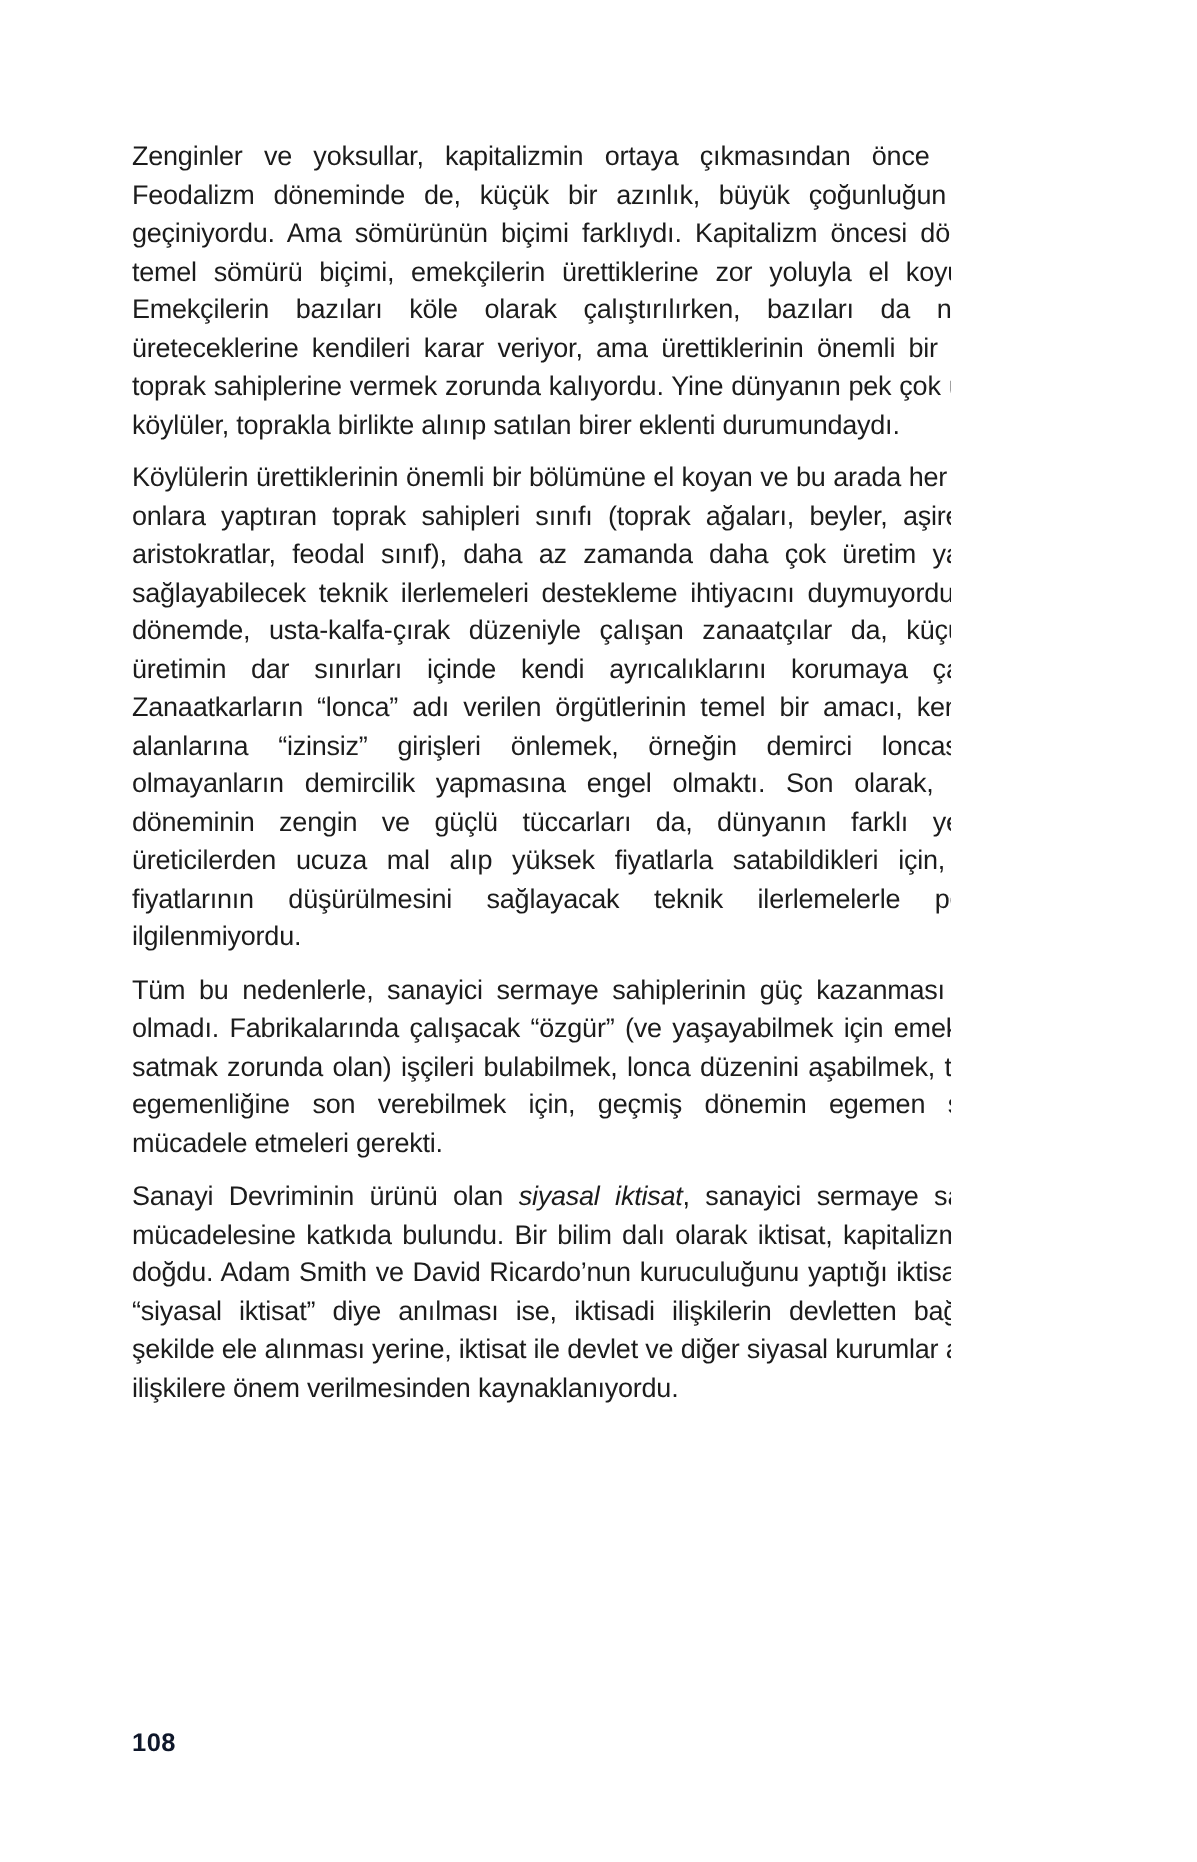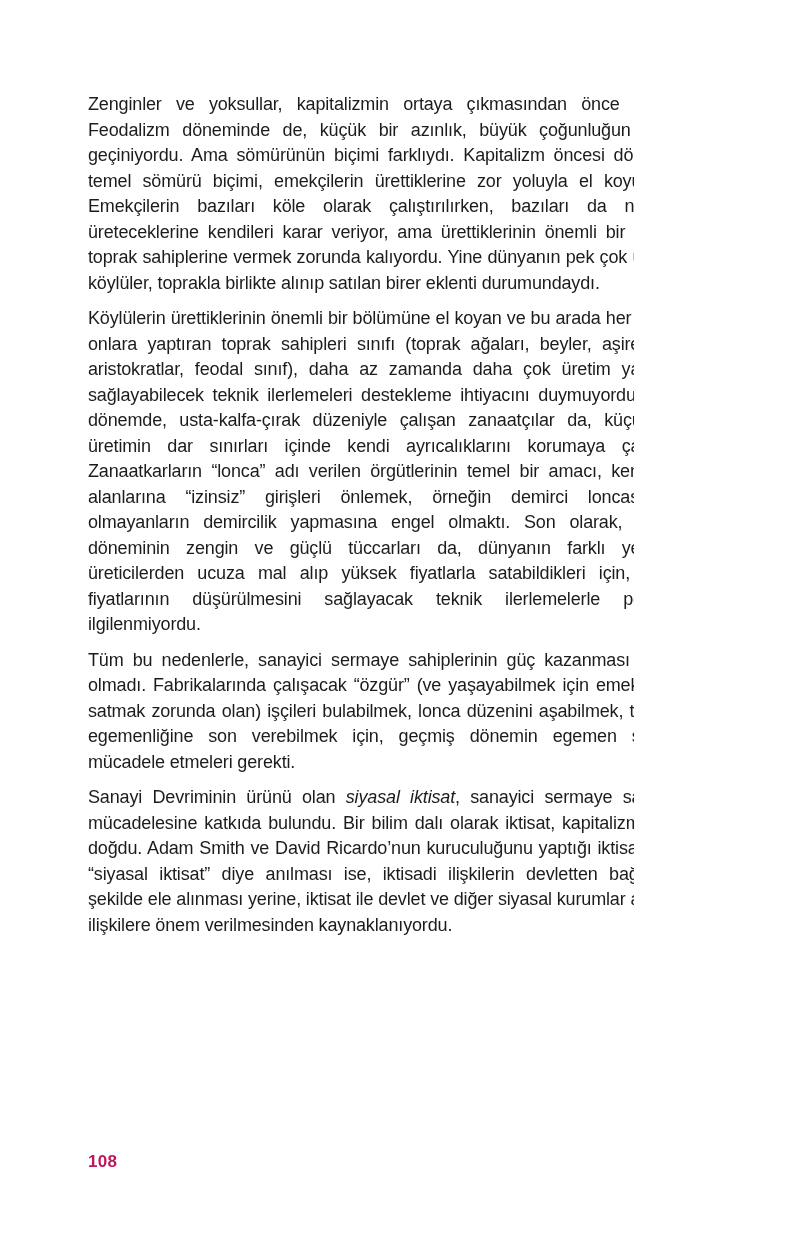--- a/index.html
+++ b/index.html
@@ -33,21 +33,21 @@
   }
   .text-block em {
     font-style: italic;
   }
   .page-number {
     position: absolute;
     left: 88px;
     top: 1152px;
     font-size: 17px;
     font-weight: bold;
-    color: #be185d;
+    color: #0f172a;
     letter-spacing: 0.3px;
   }
 </style>
 </head>
 <body>
 
 <div class="page">
   <div class="text-block">
       <p><span>Zenginler ve yoksullar, kapitalizmin ortaya çıkmasından önce de vardı. Feodalizm döneminde de, küçük bir azınlık, büyük çoğunluğun sırtından geçiniyordu. Ama sömürünün biçimi farklıydı. Kapitalizm öncesi dönemlerde, temel sömürü biçimi, emekçilerin ürettiklerine zor yoluyla el koyulmasıydı. Emekçilerin bazıları köle olarak çalıştırılırken, bazıları da neyi nasıl üreteceklerine kendileri karar veriyor, ama ürettiklerinin önemli bir bölümünü toprak sahiplerine vermek zorunda kalıyordu. Yine dünyanın pek çok ülkesinde, köylüler, toprakla birlikte alınıp satılan birer eklenti durumundaydı.</span></p>
       <p><span>Köylülerin ürettiklerinin önemli bir bölümüne el koyan ve bu arada her tür işlerini onlara yaptıran toprak sahipleri sınıfı (toprak ağaları, beyler, aşiret reisleri, aristokratlar, feodal sınıf), daha az zamanda daha çok üretim yapılmasını sağlayabilecek teknik ilerlemeleri destekleme ihtiyacını duymuyordu. Yine bu dönemde, usta-kalfa-çırak düzeniyle çalışan zanaatçılar da, küçük ölçekli üretimin dar sınırları içinde kendi ayrıcalıklarını korumaya çalışıyordu. Zanaatkarların “lonca” adı verilen örgütlerinin temel bir amacı, kendi üretim alanlarına “izinsiz” girişleri önlemek, örneğin demirci loncasına üye olmayanların demircilik yapmasına engel olmaktı. Son olarak, feodalizm döneminin zengin ve güçlü tüccarları da, dünyanın farklı yerlerindeki üreticilerden ucuza mal alıp yüksek fiyatlarla satabildikleri için, ürünlerin fiyatlarının düşürülmesini sağlayacak teknik ilerlemelerle pek fazla ilgilenmiyordu.</span></p>

